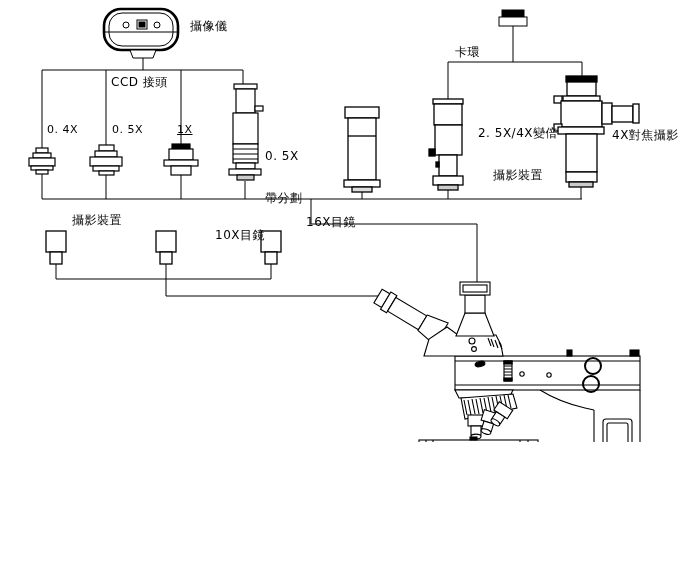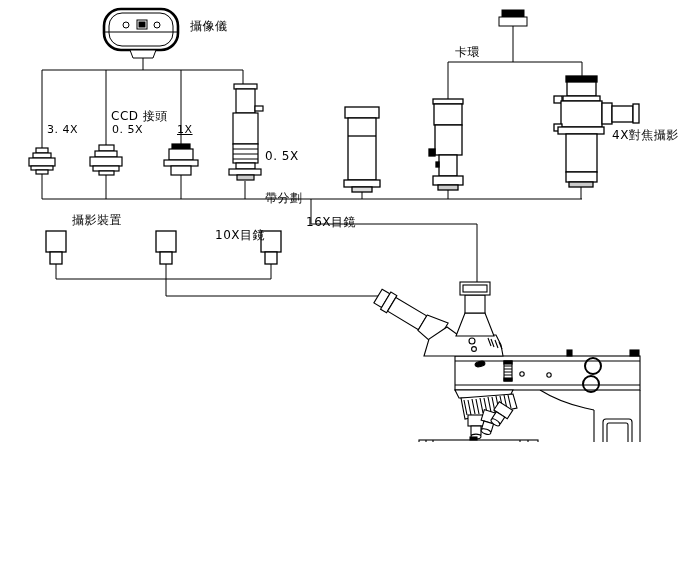--- a/index.html
+++ b/index.html
@@ -236,27 +236,31 @@
                    M506,532 L506,529 M500,531 L501,528 M495,528 L498,525 M492,523 L495,522
                    M491,517 L494,517 M492,511 L495,512 M495,506 L498,509 M500,503 L501,506
                    M506,502 L506,505 M512,503 L511,506 M517,506 L514,509 M520,511 L517,512"></path>
         </g>
       </g>
     </g>
   </g>
 </svg>
 
 <div class="lbl" style="left:190px;top:19px;">攝像儀</div>
-<div class="lbl" style="left:111px;top:75px;margin-top:34px;">CCD 接頭</div>
-<div class="lbl lbl-sm" style="left:47px;top:123px;">3. 4X</div>
+<div class="lbl" style="left:111px;top:75px;">CCD 接頭</div>
+<div class="lbl lbl-sm" style="left:47px;top:123px;">0. 4X</div>
 <div class="lbl lbl-sm" style="left:112px;top:123px;">0. 5X</div>
 <div class="lbl lbl-sm" style="left:177px;top:123px;text-decoration:underline;">1X</div>
 <div class="lbl" style="left:265px;top:121px;">
   <div>0. 5X</div>
   <div>帶分劃</div>
 </div>
 <div class="lbl" style="left:455px;top:9px;margin-top:36px;">卡環</div>
+<div class="lbl lbl-center" style="left:470px;top:98px;width:96px;">
+  <div>2. 5X/4X變倍</div>
+  <div>攝影裝置</div>
+</div>
 <div class="lbl clip-right" style="left:612px;top:128px;">4X對焦攝影裝置</div>
 <div class="lbl" style="left:72px;top:213px;">攝影裝置</div>
 <div class="lbl" style="left:215px;top:228px;">10X目鏡</div>
 <div class="lbl" style="left:306px;top:215px;text-align:center;">16X目鏡</div>
 
 </div>
 
 </body></html>

